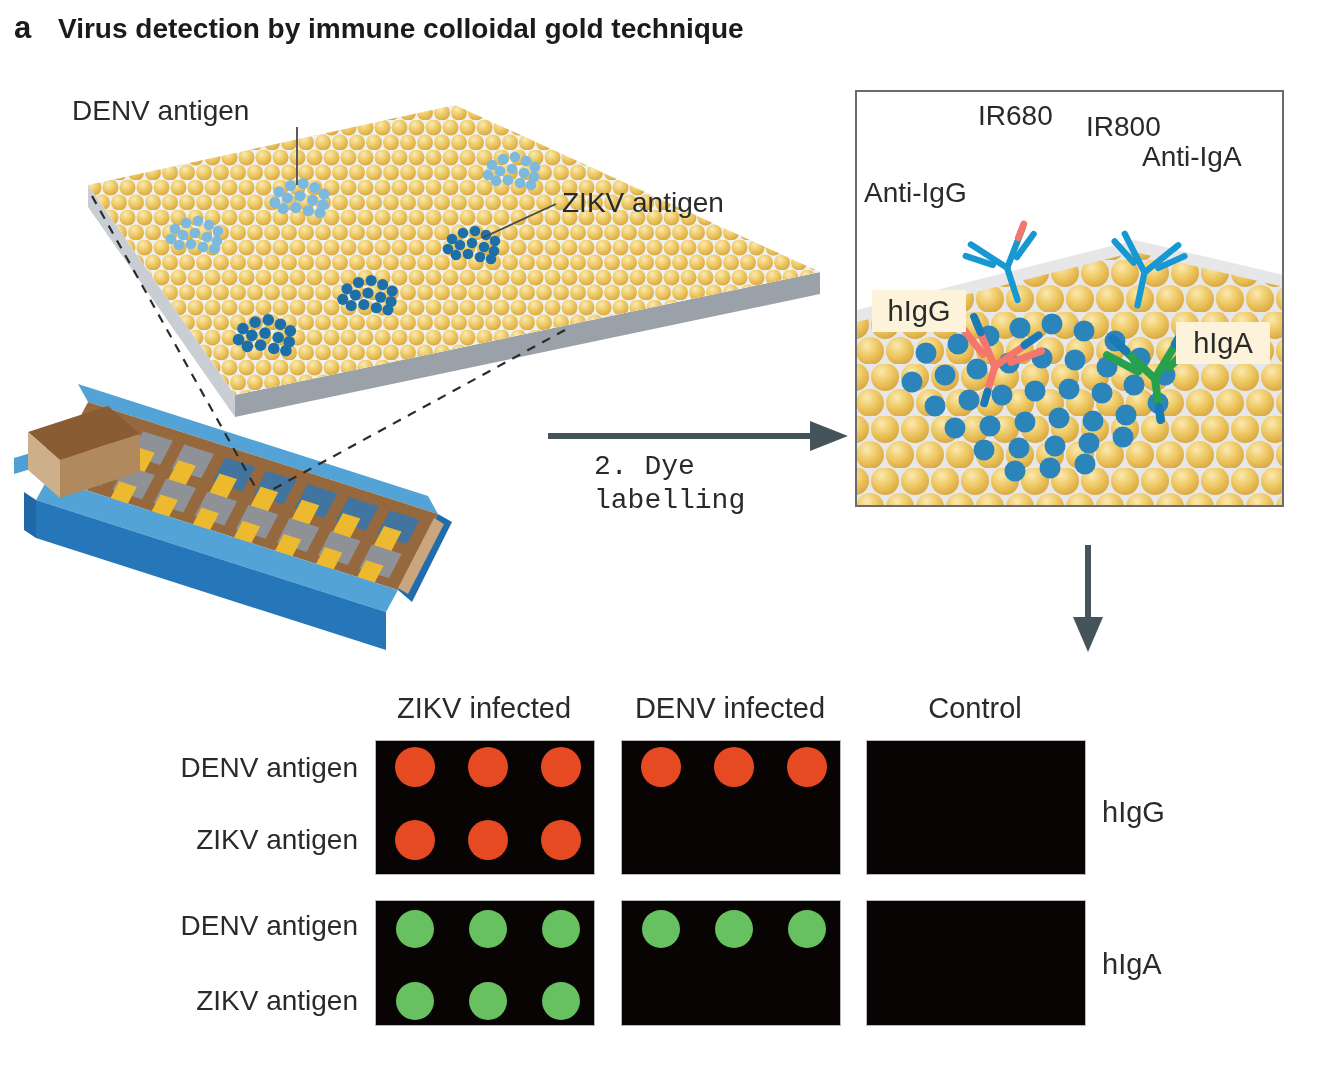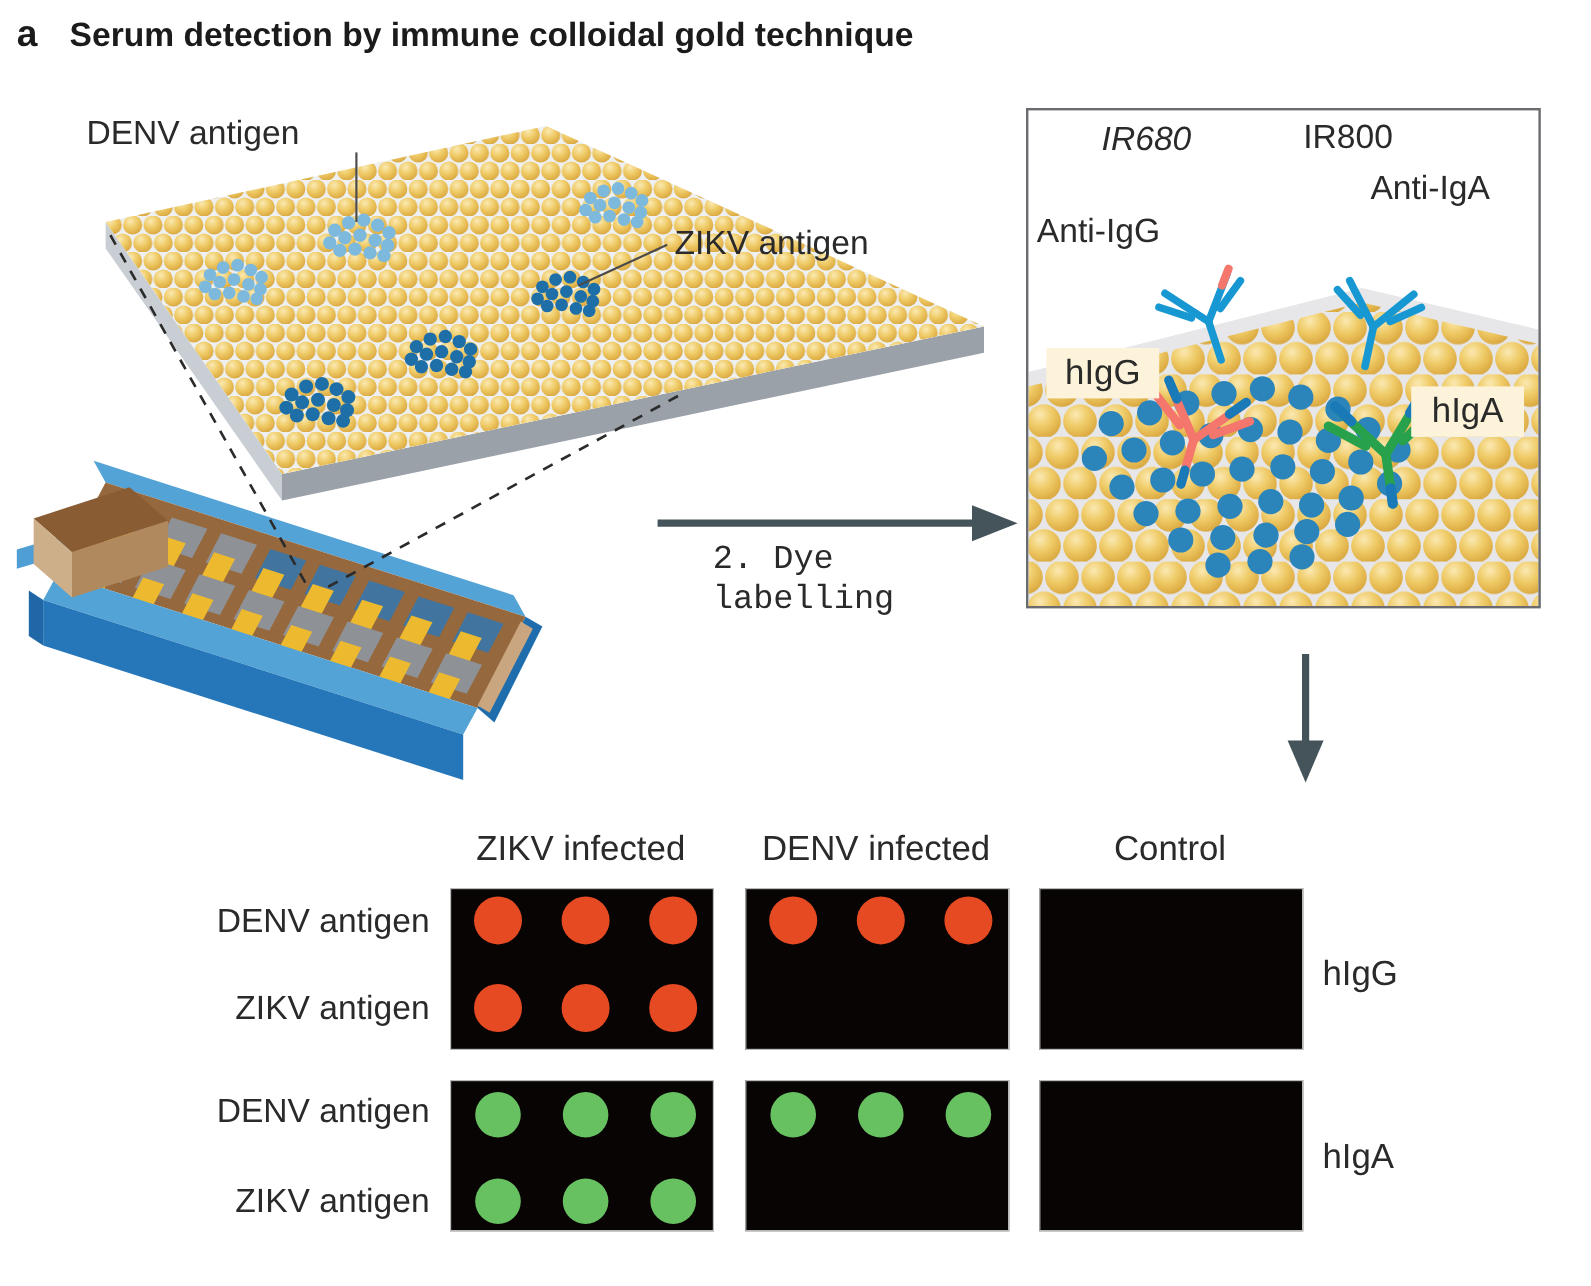--- a/index.html
+++ b/index.html
@@ -293,31 +293,31 @@
             <path d="M12,9 L34,-7" fill="none" stroke="#28a14c" stroke-width="6" stroke-linecap="round"></path>
             <path d="M19,-8 L28,-19" fill="none" stroke="#1a7ab8" stroke-width="6.5" stroke-linecap="round"></path>
             <path d="M-19,-8 L-28,-19" fill="none" stroke="#1a7ab8" stroke-width="6.5" stroke-linecap="round"></path>
             <path d="M0,48 L0,38" fill="none" stroke="#1a7ab8" stroke-width="6.5" stroke-linecap="round"></path>
           </g>
         </g>
     </g>
   </svg>
 
   <div class="ttl" style="left:14px;top:10px;font-size:31px;">a</div>
-  <div class="ttl" style="left:58px;top:13px;font-size:28px;">Serum detection by immune colloidal gold technique</div>
+  <div class="ttl" style="left:58px;top:13px;font-size:28px;">Virus detection by immune colloidal gold technique</div>
 
   <div class="lbl" style="left:72px;top:94px;">DENV antigen</div>
   <div class="lbl" style="left:562px;top:186px;">ZIKV antigen</div>
 
   <div class="lbl" style="left:594px;top:450px;font-family:Liberation Mono, monospace;">2. Dye
 labelling</div>
 
   <div id="detail-box"></div>
-  <div class="lbl" style="left:918px;top:99px;font-style:italic;">IR680</div>
-  <div class="lbl" style="left:1086px;top:97px;">IR800</div>
+  <div class="lbl" style="left:978px;top:99px;">IR680</div>
+  <div class="lbl" style="left:1086px;top:110px;">IR800</div>
   <div class="lbl" style="left:864px;top:176px;">Anti-IgG</div>
   <div class="lbl" style="left:1142px;top:140px;">Anti-IgA</div>
   <div class="chip-lbl" style="left:872px;top:290px;width:94px;height:42px;">hIgG</div>
   <div class="chip-lbl" style="left:1176px;top:322px;width:94px;height:42px;">hIgA</div>
 
   <div class="hdr" style="left:730px;top:692px;">DENV infected</div>
   <div class="hdr" style="left:484px;top:692px;">ZIKV infected</div>
   <div class="hdr" style="left:975px;top:692px;">Control</div>
 
   <div class="rowlbl" style="top:752px;">DENV antigen</div>

